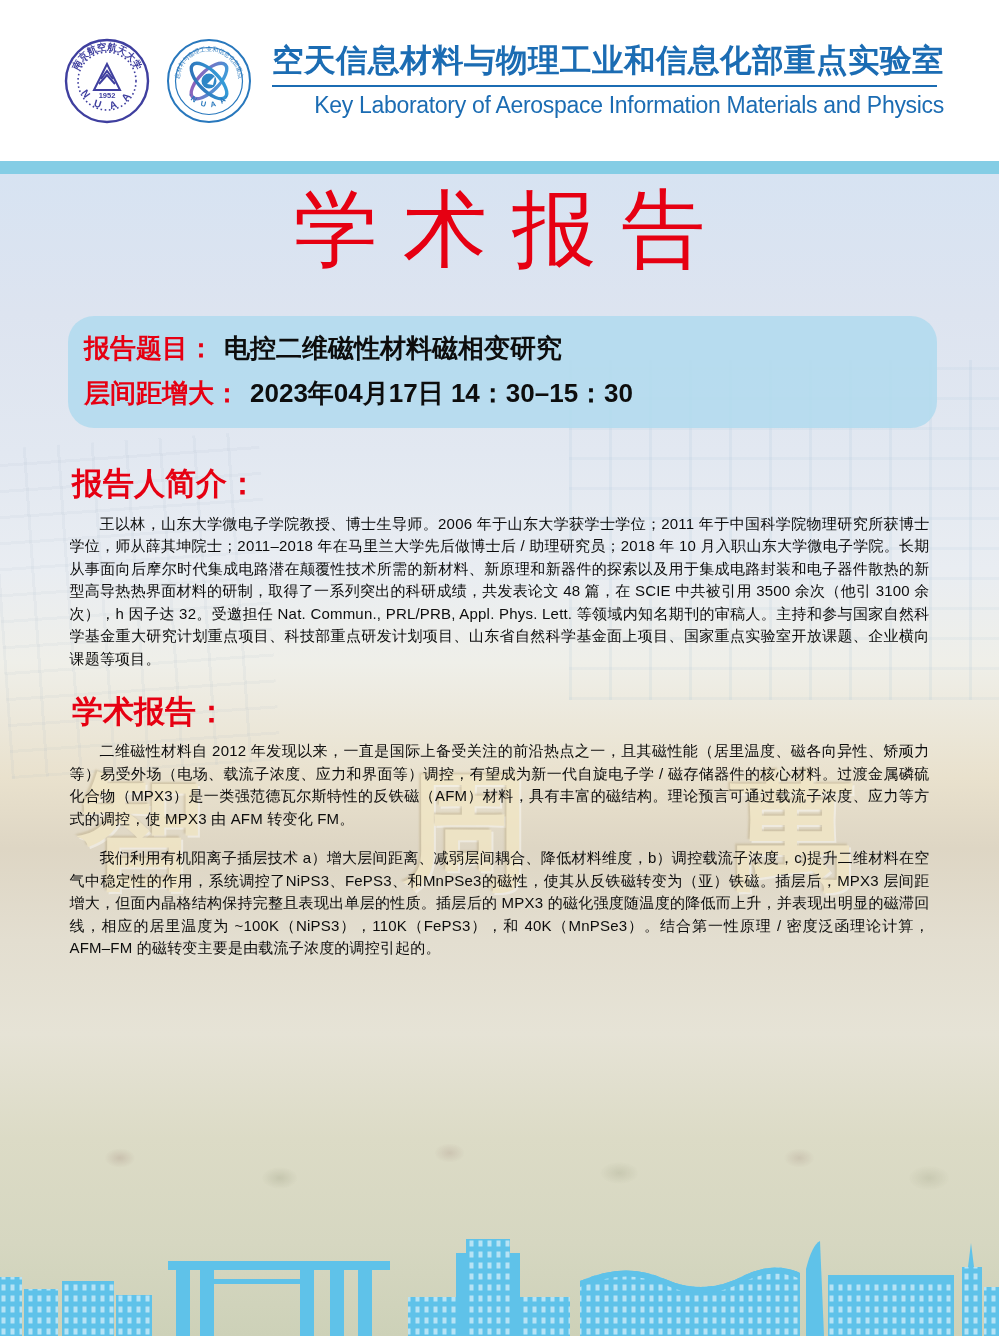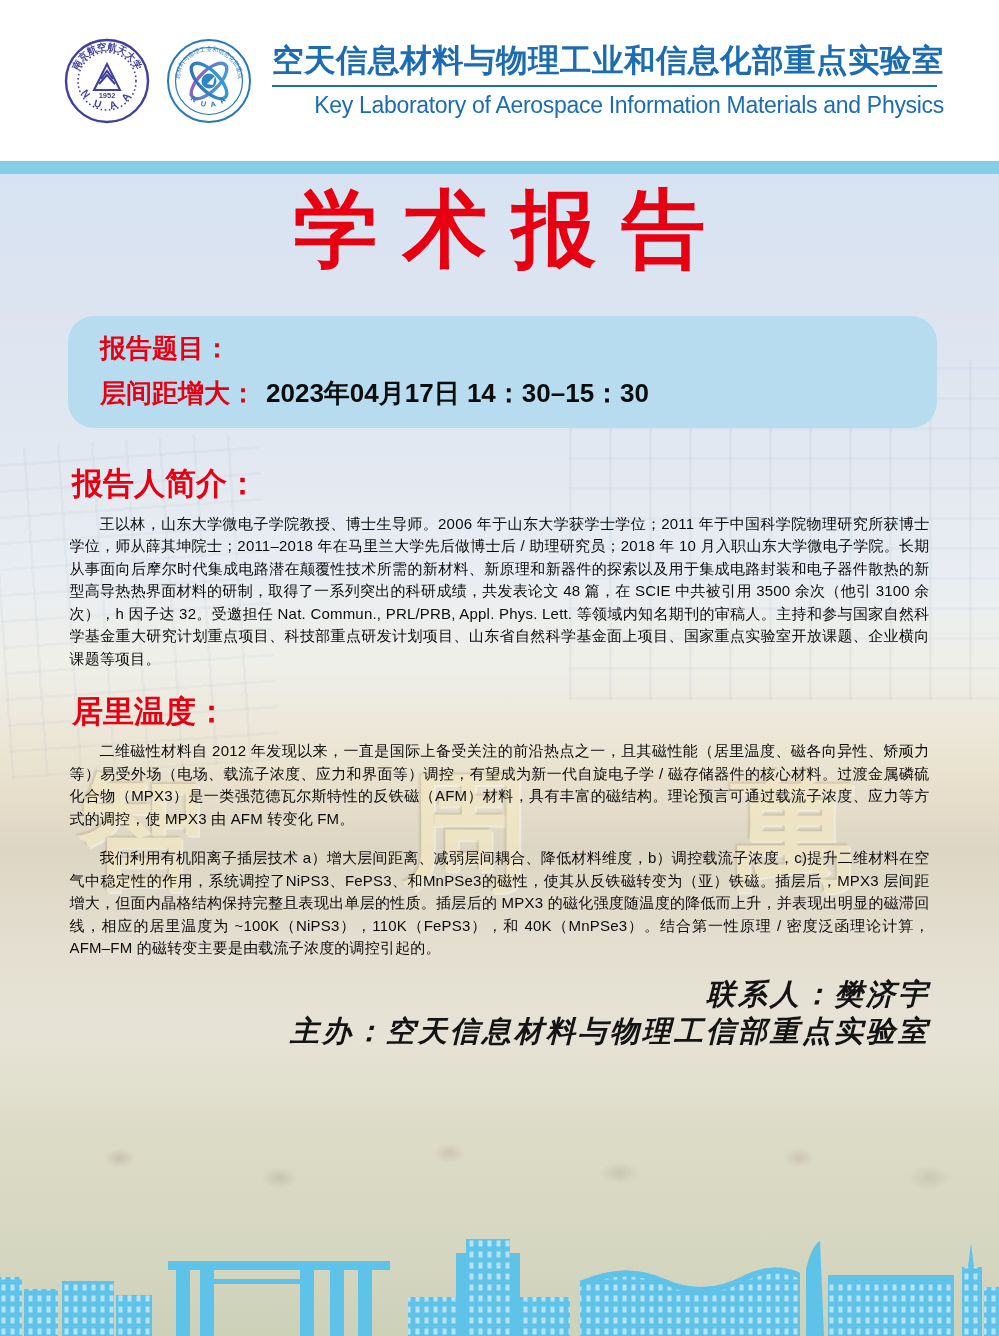--- a/index.html
+++ b/index.html
@@ -66,28 +66,28 @@
     color:#f2e7c5; opacity:.75; white-space:nowrap;
     text-shadow:-2px -2px 2px rgba(170,150,105,.45), 2px 2px 0 rgba(255,255,255,.6);
     pointer-events:none;
   }
   .skyline{position:absolute; z-index:1; left:0; bottom:0; width:999px; height:97px;}
 
   
   .main{position:absolute; z-index:2; top:174px; left:0; right:0; bottom:0;}
   .poster-title{
     margin:13px 0 0; text-align:center;
-    color:#e60012; font-size:84px; font-weight:bold; line-height:1;
+    color:#e60012; font-size:84px; font-weight:normal; line-height:1;
     letter-spacing:0.30em; text-indent:0.30em; white-space:nowrap;
   }
   .info-box{
     margin:45px 0 0 68px; width:869px; box-sizing:border-box;
     background:rgba(178,219,238,.88); border-radius:26px; padding:10px 0 12px;
   }
-  .info-row{display:flex; align-items:baseline; padding:7px 0 7px 32px;text-align:center;}
+  .info-row{display:flex; align-items:baseline; padding:7px 0 7px 16px;text-align:center;}
   .info-label{
     color:#e60012; font-weight:bold; font-size:26px; line-height:1.2;
     flex:0 0 auto; margin-right:10px; white-space:nowrap;
   }
   .info-value{color:#0d0d0d; font-weight:bold; font-size:26px; line-height:1.2; white-space:nowrap;}
   .section-heading{
     margin:37px 15px 0 72px; color:#e60012; font-weight:bold; font-size:31px; line-height:1.2;
   }
   .section-heading.content-heading{margin-top:23px;}
   .body-para{
@@ -219,33 +219,30 @@
     </g>
   </svg>
 
   <div class="main">
 
     <h1 class="poster-title">学术报告</h1>
 
     <div class="info-box">
       <div class="info-row">
         <span class="info-label">报告题目：</span>
+        <span class="info-value">电控二维磁性材料磁相变研究</span>
       </div>
       <div class="info-row">
         <span class="info-label">层间距增大：</span>
         <span class="info-value">2023年04月17日 14：30–15：30</span>
       </div>
     </div>
 
     <h2 class="section-heading">报告人简介：</h2>
     <p class="body-para">王以林，山东大学微电子学院教授、博士生导师。2006 年于山东大学获学士学位；2011 年于中国科学院物理研究所获博士学位，师从薛其坤院士；2011–2018 年在马里兰大学先后做博士后 / 助理研究员；2018 年 10 月入职山东大学微电子学院。长期从事面向后摩尔时代集成电路潜在颠覆性技术所需的新材料、新原理和新器件的探索以及用于集成电路封装和电子器件散热的新型高导热热界面材料的研制，取得了一系列突出的科研成绩，共发表论文 48 篇，在 SCIE 中共被引用 3500 余次（他引 3100 余次），h 因子达 32。受邀担任 Nat. Commun., PRL/PRB, Appl. Phys. Lett. 等领域内知名期刊的审稿人。主持和参与国家自然科学基金重大研究计划重点项目、科技部重点研发计划项目、山东省自然科学基金面上项目、国家重点实验室开放课题、企业横向课题等项目。</p>
 
-    <h2 class="section-heading content-heading">居里温度：</h2>
+    <h2 class="section-heading content-heading">学术报告：</h2>
     <p class="body-para">二维磁性材料自 2012 年发现以来，一直是国际上备受关注的前沿热点之一，且其磁性能（居里温度、磁各向异性、矫顽力等）易受外场（电场、载流子浓度、应力和界面等）调控，有望成为新一代自旋电子学 / 磁存储器件的核心材料。过渡金属磷硫化合物（MPX3）是一类强范德瓦尔斯特性的反铁磁（AFM）材料，具有丰富的磁结构。理论预言可通过载流子浓度、应力等方式的调控，使 MPX3 由 AFM 转变化 FM。</p>
     <p class="body-para">我们利用有机阳离子插层技术 a）增大层间距离、减弱层间耦合、降低材料维度，b）调控载流子浓度，c)提升二维材料在空气中稳定性的作用，系统调控了NiPS3、FePS3、和MnPSe3的磁性，使其从反铁磁转变为（亚）铁磁。插层后，MPX3 层间距增大，但面内晶格结构保持完整且表现出单层的性质。插层后的 MPX3 的磁化强度随温度的降低而上升，并表现出明显的磁滞回线，相应的居里温度为 ~100K（NiPS3），110K（FePS3），和 40K（MnPSe3）。结合第一性原理 / 密度泛函理论计算，AFM–FM 的磁转变主要是由载流子浓度的调控引起的。</p>
 
-    <div class="contact-block">
-      <div>联系人：樊济宇</div>
-      <div>主办：空天信息材料与物理工信部重点实验室</div>
-    </div>
 
   </div>
 </div>
 
 </body></html>

